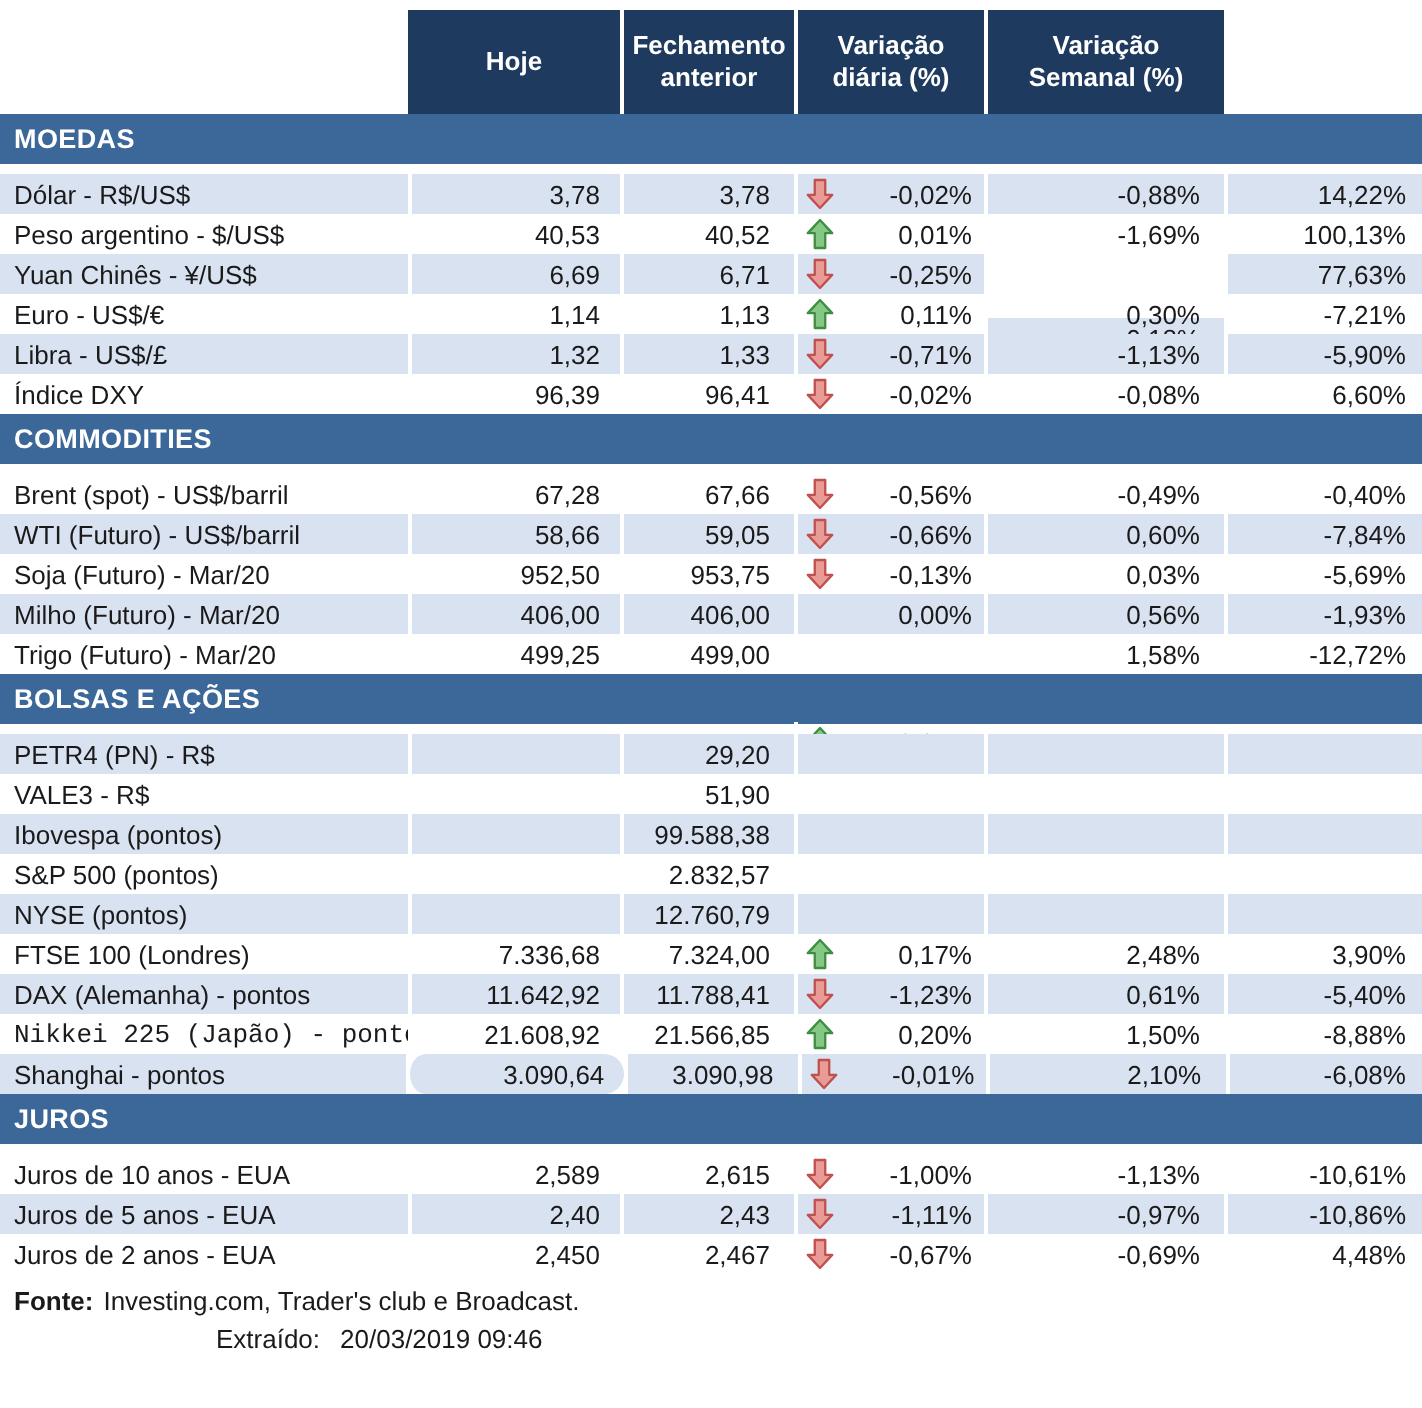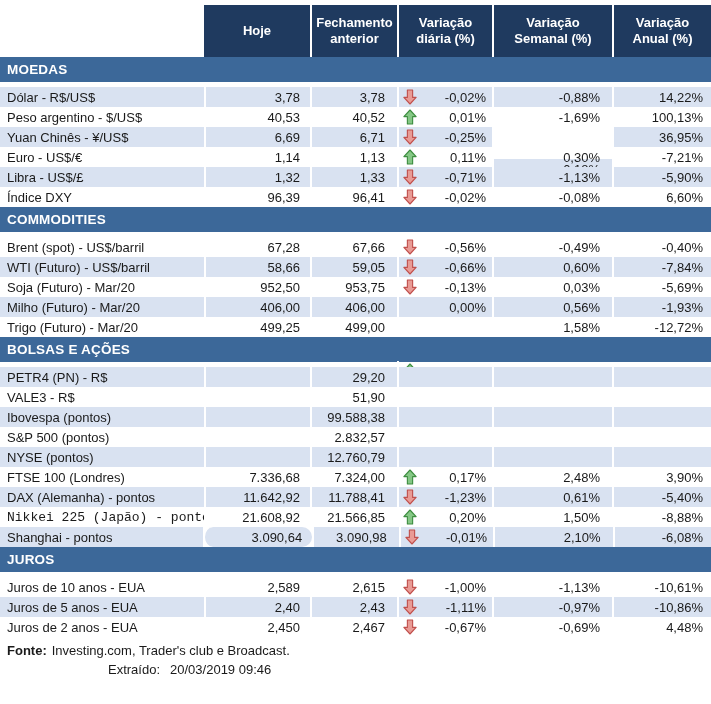--- a/index.html
+++ b/index.html
@@ -44,21 +44,20 @@
 </style>
 </head>
 <body>
 
 <div class="sheet">
   <div class="hdr">
       <div class="hcell" style="width: 106px;">Hoje</div>
       <div class="hcell" style="width: 87px;">Fechamento anterior</div>
       <div class="hcell" style="width: 95px;">Variação diária (%)</div>
       <div class="hcell" style="width: 120px;">Variação Semanal (%)</div>
-      <div class="hcell" style="width: 99px;">Variação Anual (%)</div>
     </div>
   <div id="sections">
       <div class="section-bar">MOEDAS</div>
       <div class="row shaded">
         <div class="cell cell-label" style="width: 204px;">Dólar - R$/US$</div>
         <div class="cell num" style="width: 106px; padding-right: 10px;">
           <span>3,78</span>
         </div>
         <div class="cell num" style="width: 87px; padding-right: 12px;">
           <span>3,78</span>
@@ -114,21 +113,21 @@
             <svg width="14" height="17" viewBox="0 0 16 18">
               <path d="M8 17 L1 9.5 L5 9.5 L5 1 L11 1 L11 9.5 L15 9.5 Z" fill="#E99B95" stroke="#C0504D" stroke-width="1.3" stroke-linejoin="round"></path>
             </svg>
           </span>
           <span>-0,25%</span>
         </div>
         <div class="cell num" style="width: 120px; padding-right: 12px; margin-top: 32px;">
           <span>-0,18%</span>
         </div>
         <div class="cell num" style="width: 99px; padding-right: 8px;">
-          <span>36,95%</span>
+          <span>77,63%</span>
         </div>
       </div>
       <div class="row">
         <div class="cell cell-label" style="width: 204px;">Euro - US$/€</div>
         <div class="cell num" style="width: 106px; padding-right: 10px;">
           <span>1,14</span>
         </div>
         <div class="cell num" style="width: 87px; padding-right: 12px;">
           <span>1,13</span>
         </div>

